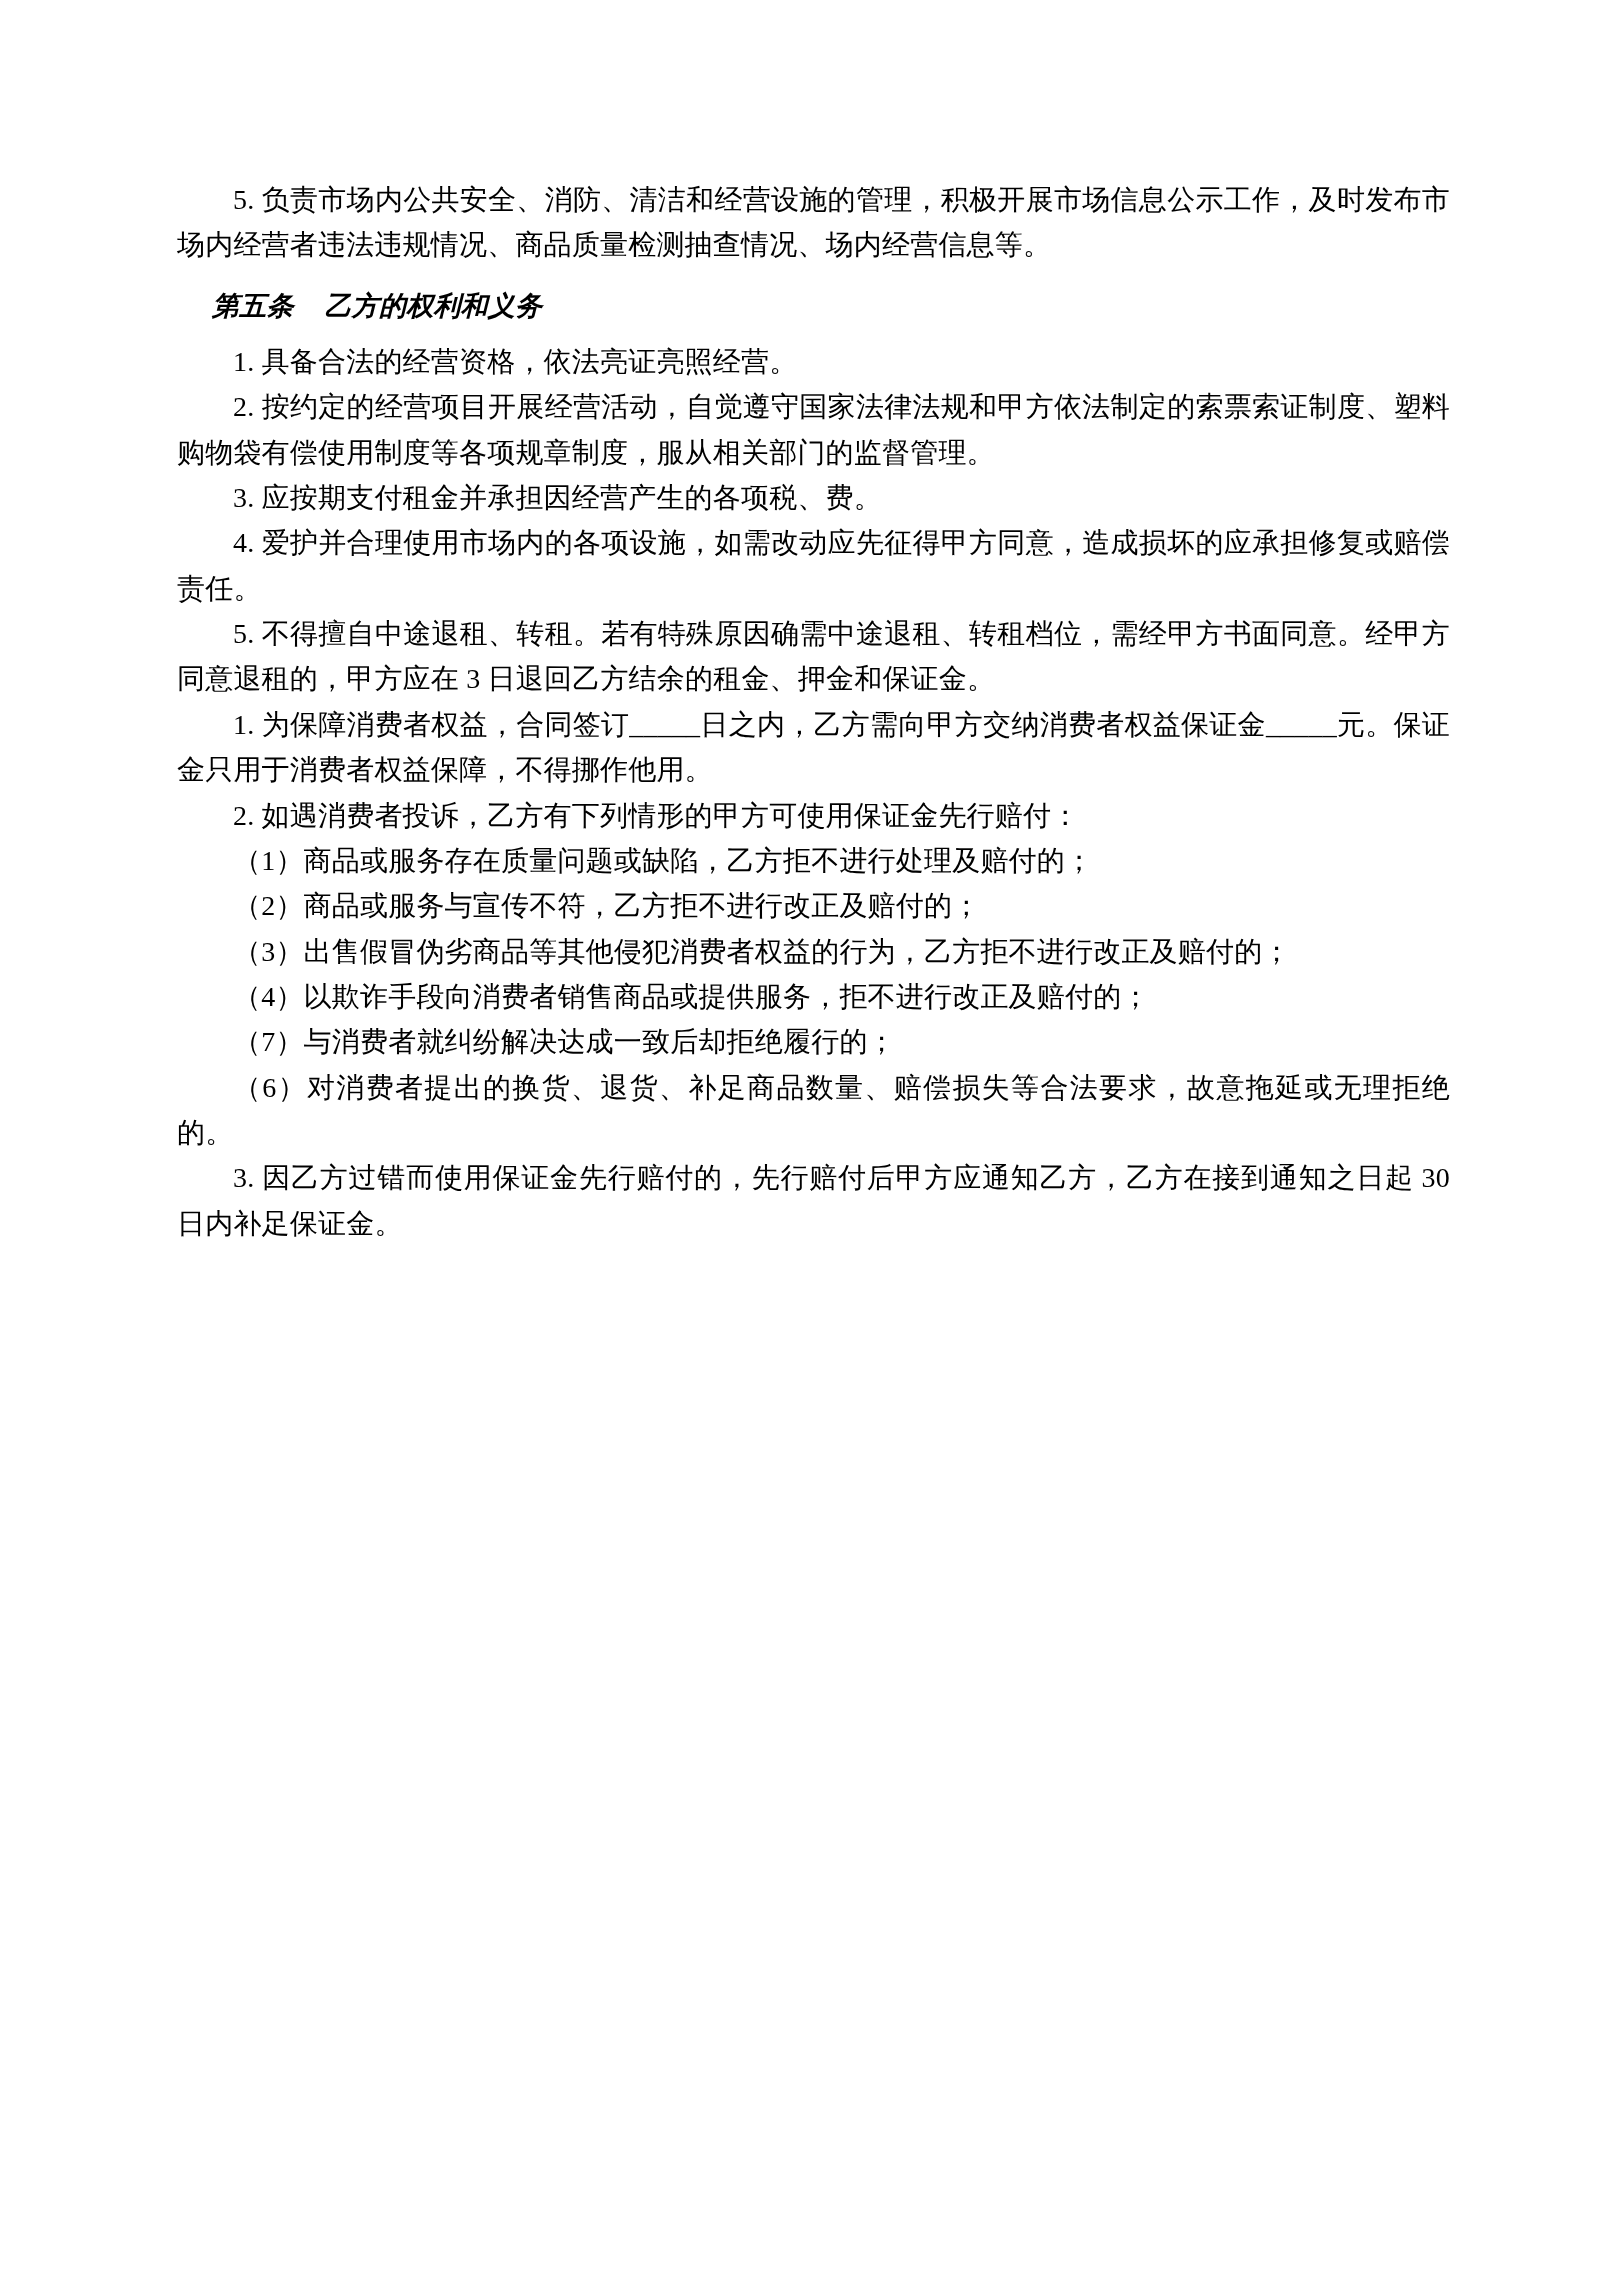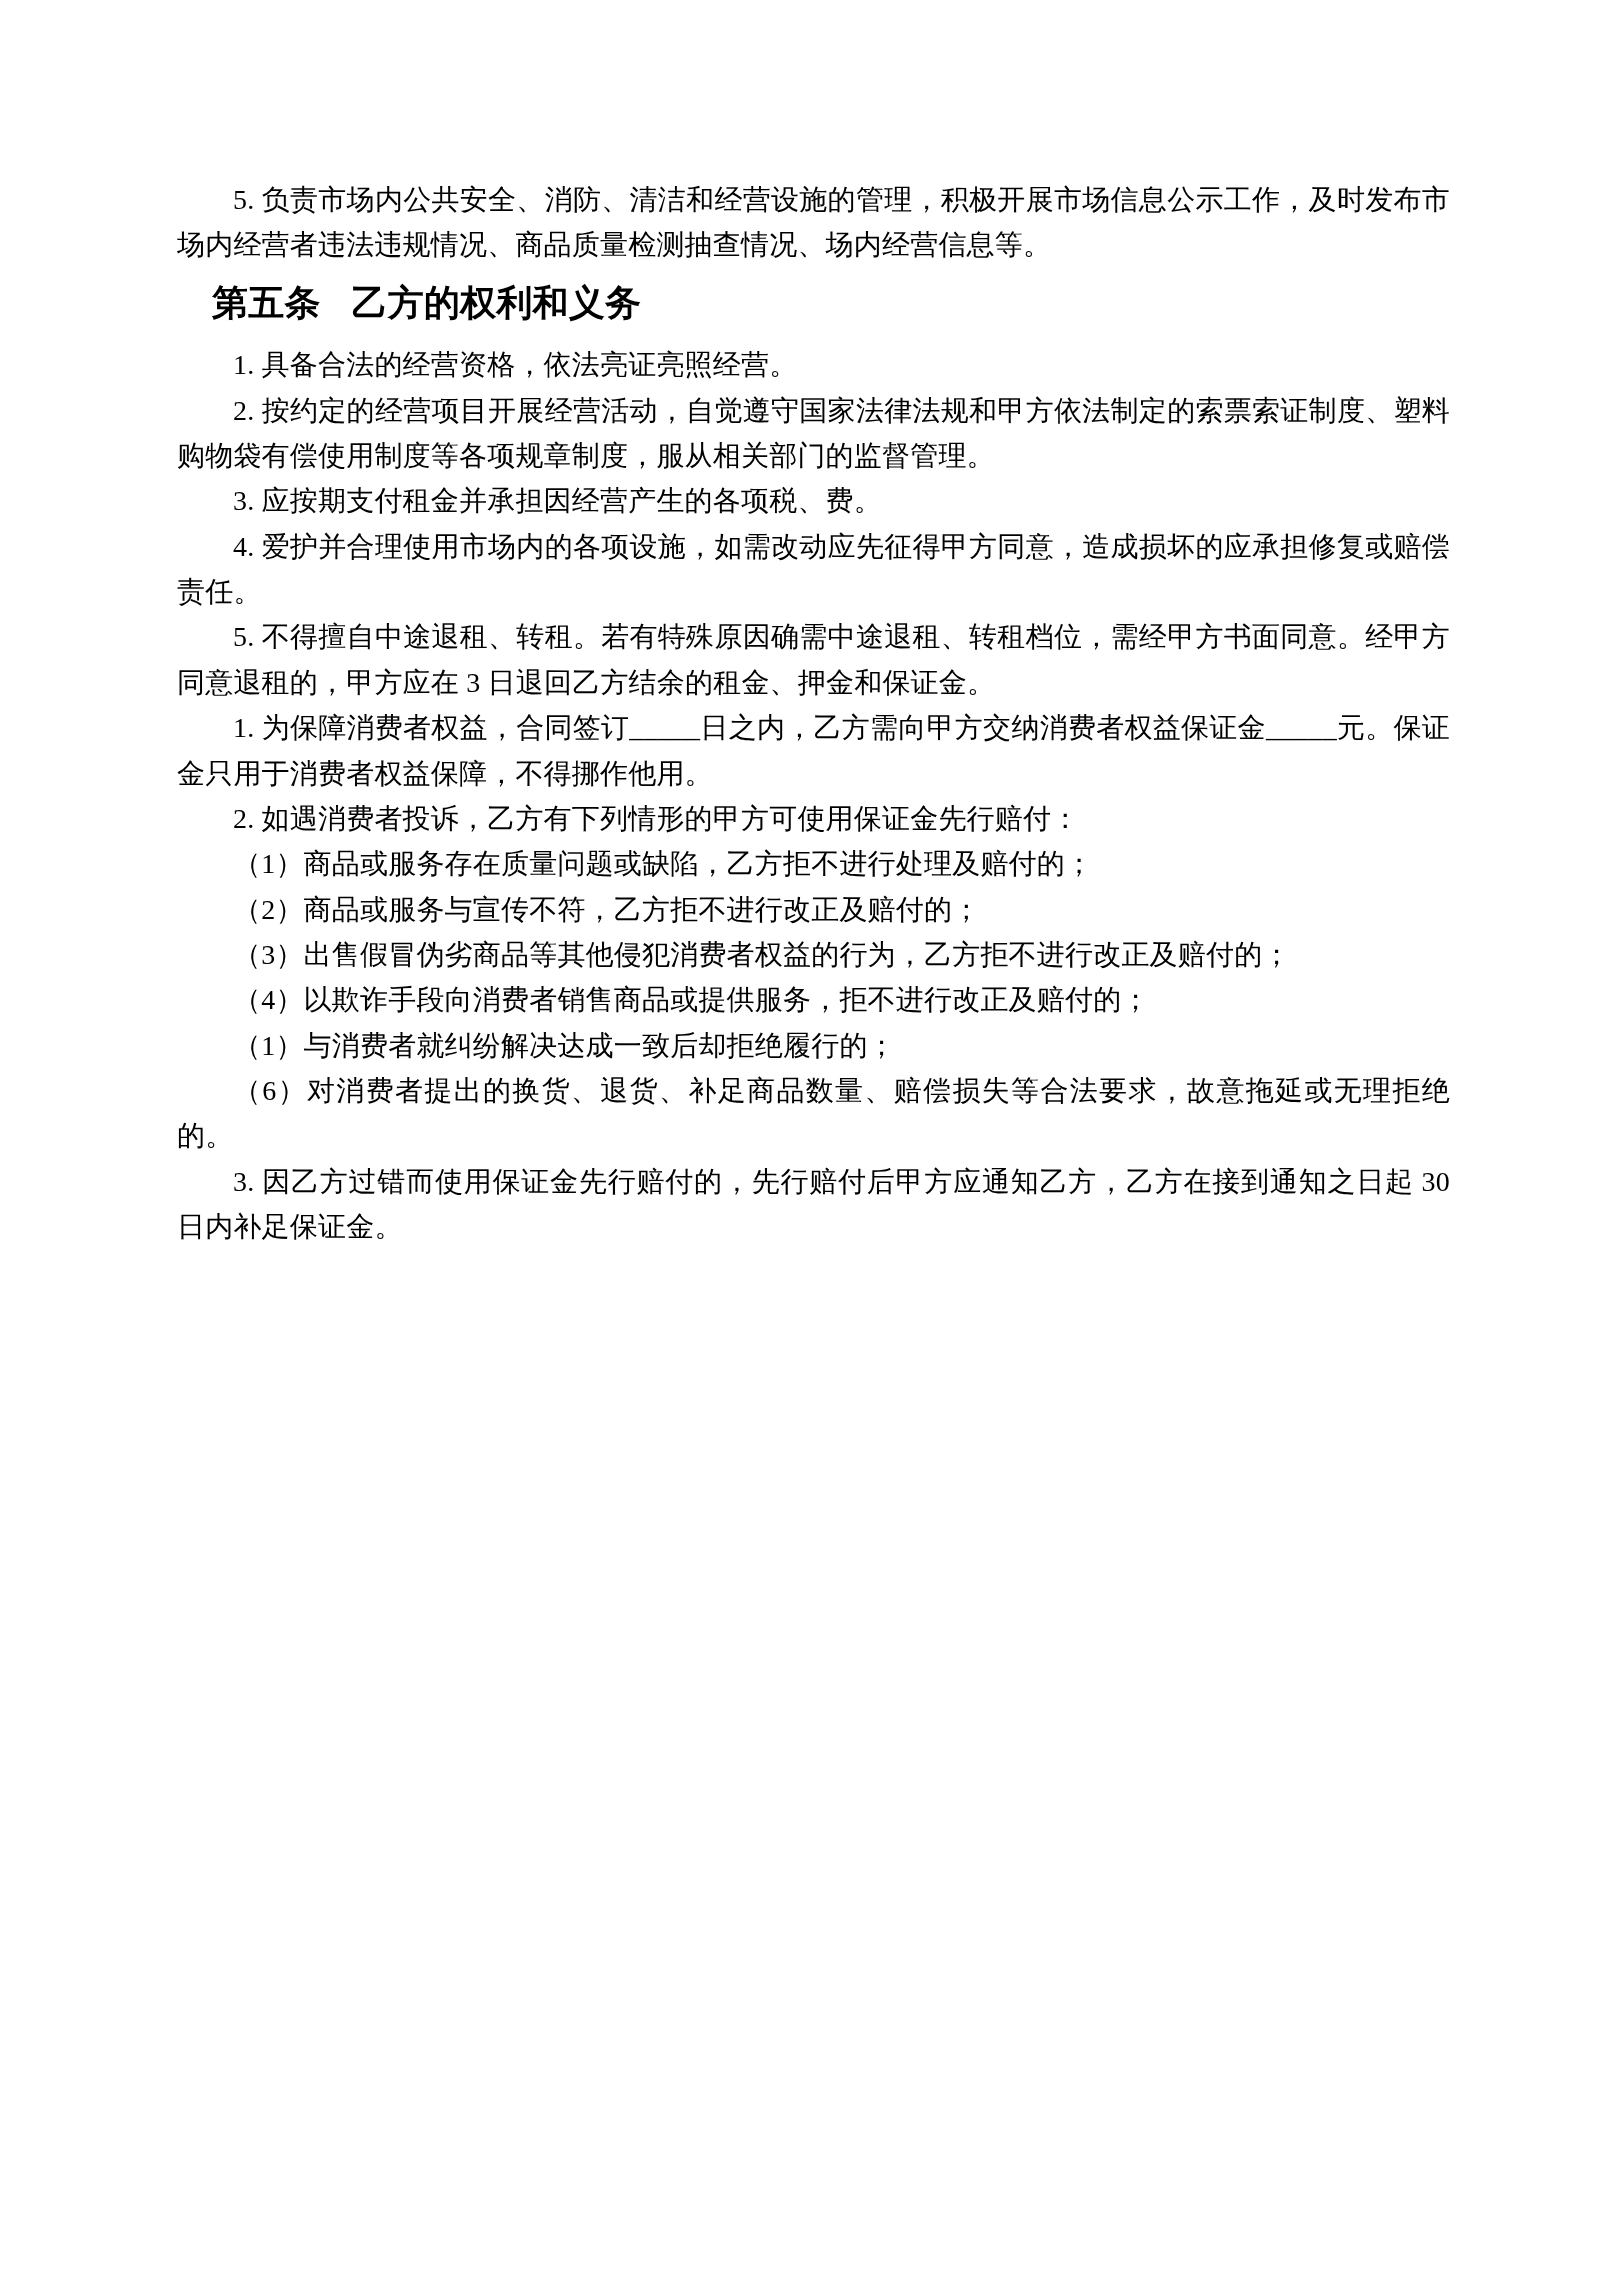--- a/index.html
+++ b/index.html
@@ -29,27 +29,28 @@
     font-size: 28px;
     line-height: 1.62;
     text-align: justify;
     text-justify: inter-ideograph;
     letter-spacing: 0.2px;
   }
   p.indent {
     text-indent: 56px;
   }
   .heading {
-    margin-top: 6px;
+    margin-top: 17px;
     margin-bottom: 11px;
     text-indent: 35px;
     font-family: "Liberation Sans", "DejaVu Sans", sans-serif;
     font-weight: bold;
-    font-size: 36px;
+    font-size: 27px;
     line-height: 1.6;
+    font-style: italic;
   }
   .heading .h-num {
     font-weight: bold;
   }
   .heading .h-gap {
     display: inline-block;
     width: 31px;
   }
   .heading .h-title {
     font-weight: bold;
@@ -81,20 +82,20 @@
     </div>
 
 
     <div class="blk">
       <p class="indent">1. 为保障消费者权益，合同签订_____日之内，乙方需向甲方交纳消费者权益保证金_____元。保证金只用于消费者权益保障，不得挪作他用。</p>
       <p class="indent">2. 如遇消费者投诉，乙方有下列情形的甲方可使用保证金先行赔付：</p>
       <p class="indent">（1）商品或服务存在质量问题或缺陷，乙方拒不进行处理及赔付的；</p>
       <p class="indent">（2）商品或服务与宣传不符，乙方拒不进行改正及赔付的；</p>
       <p class="indent">（3）出售假冒伪劣商品等其他侵犯消费者权益的行为，乙方拒不进行改正及赔付的；</p>
       <p class="indent">（4）以欺诈手段向消费者销售商品或提供服务，拒不进行改正及赔付的；</p>
-      <p class="indent">（1）与消费者就纠纷解决达成一致后却拒绝履行的；</p>
+      <p class="indent">（7）与消费者就纠纷解决达成一致后却拒绝履行的；</p>
       <p class="indent">（6）对消费者提出的换货、退货、补足商品数量、赔偿损失等合法要求，故意拖延或无理拒绝的。</p>
       <p class="indent">3. 因乙方过错而使用保证金先行赔付的，先行赔付后甲方应通知乙方，乙方在接到通知之日起 30 日内补足保证金。</p>
     </div>
 
   </div>
 </div>
 
 
 </body></html>

